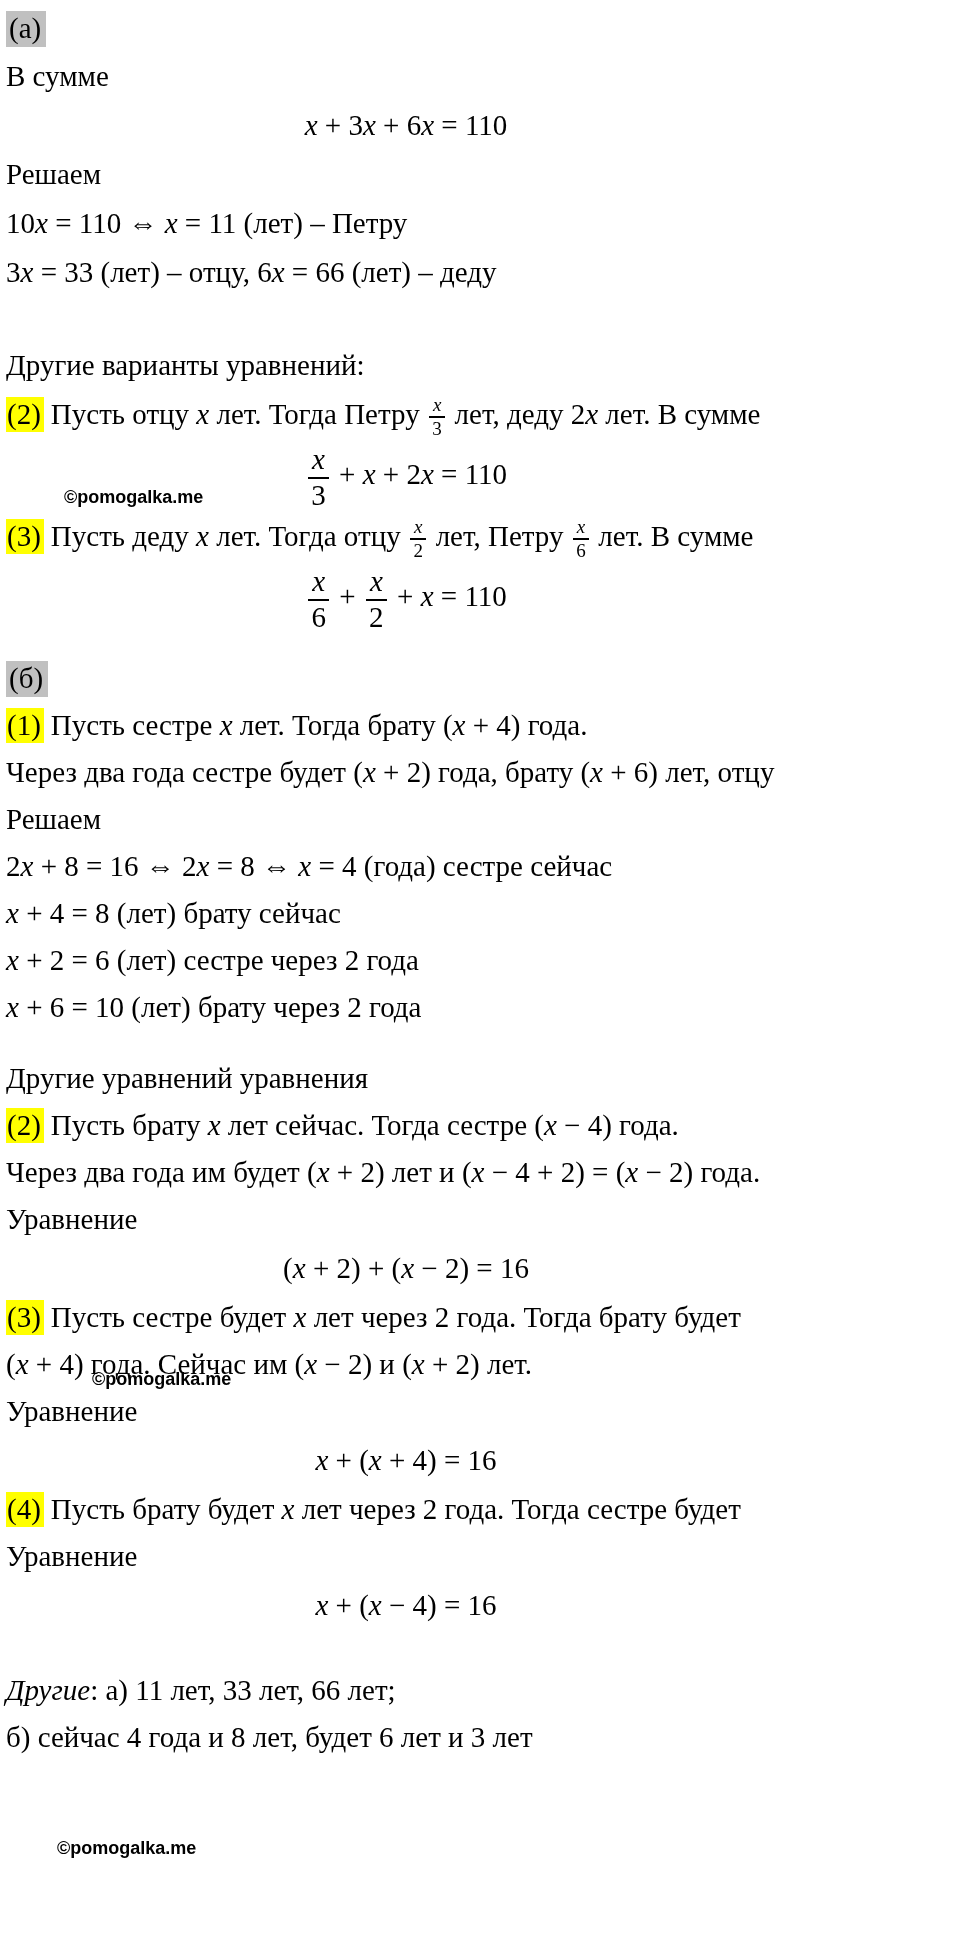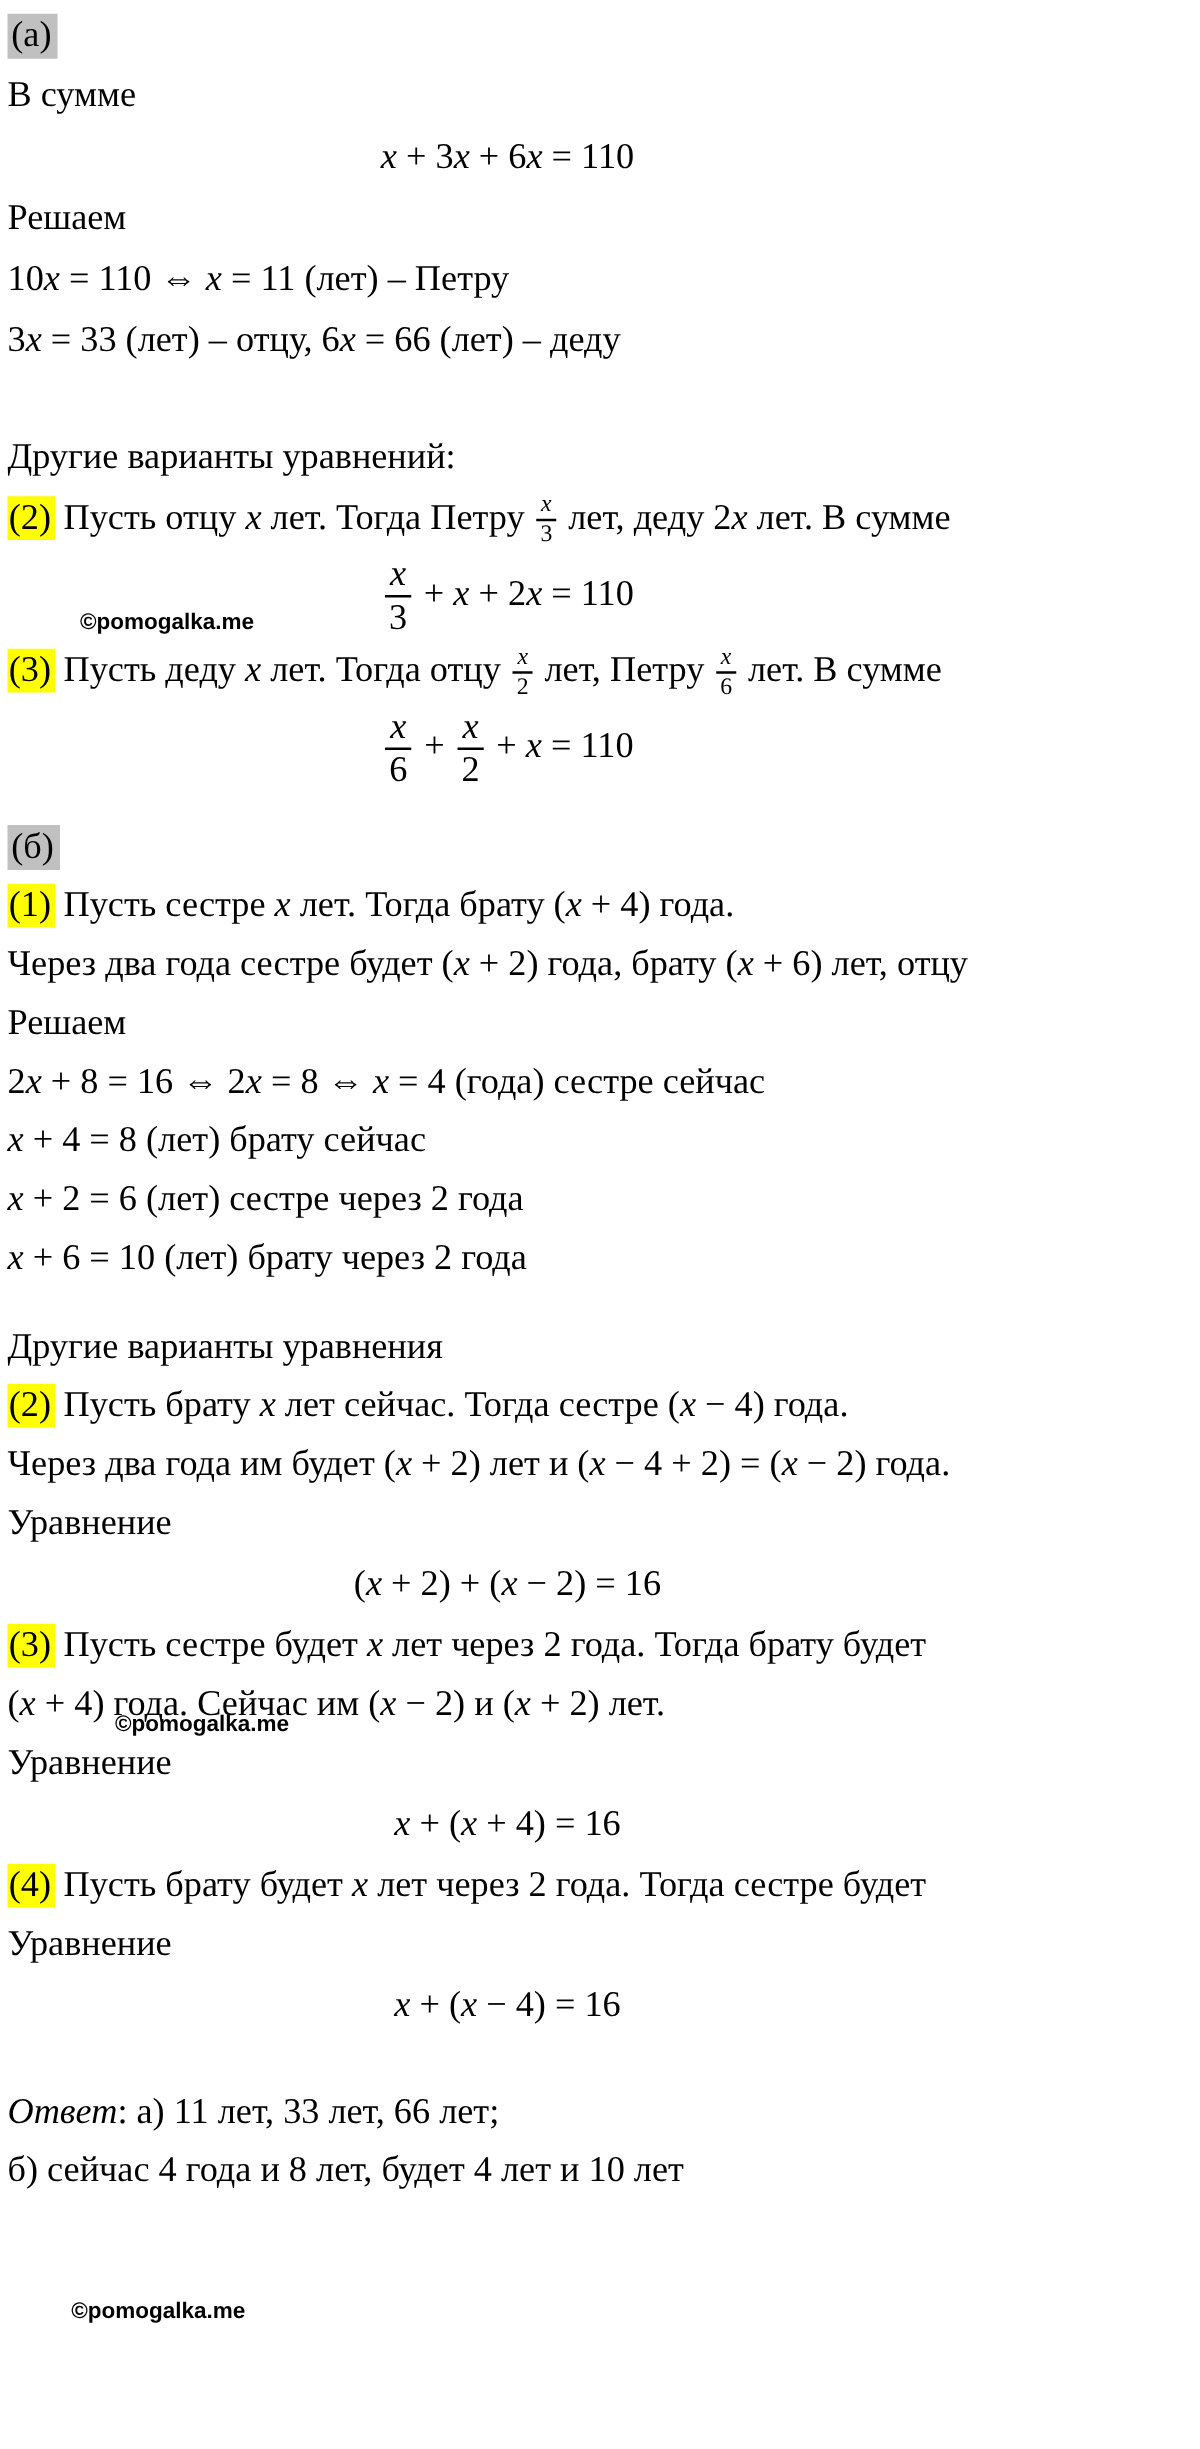--- a/index.html
+++ b/index.html
@@ -78,21 +78,21 @@
 
 
     <div class="line">Решаем</div>
     <div class="line">2<i>x</i> + 8 = 16 ⇔ 2<i>x</i> = 8 ⇔ <i>x</i> = 4 (года) сестре сейчас</div>
     <div class="line"><i>x</i> + 4 = 8 (лет) брату сейчас</div>
     <div class="line"><i>x</i> + 2 = 6 (лет) сестре через 2 года</div>
     <div class="line"><i>x</i> + 6 = 10 (лет) брату через 2 года</div>
 
     <div class="gap-b"></div>
 
-    <div class="line">Другие варианты уравнения</div>
+    <div class="line">Другие уравнений уравнения</div>
 
     <div class="line">
       <span class="marker">(2)</span><span>Пусть брату <i>x</i> лет сейчас. Тогда сестре (<i>x</i> − 4) года.</span>
     </div>
     <div class="line">Через два года им будет (<i>x</i> + 2) лет и (<i>x</i> − 4 + 2) = (<i>x</i> − 2) года.</div>
     <div class="line">Уравнение</div>
 
     <div class="eq">(<i>x</i> + 2) + (<i>x</i> − 2) = 16</div>
 
     <div class="line">
@@ -106,20 +106,20 @@
     <div class="line">
       <span class="marker">(4)</span><span>Пусть брату будет <i>x</i> лет через 2 года. Тогда сестре будет</span>
     </div>
     <div class="line">Уравнение</div>
 
     <div class="eq"><i>x</i> + (<i>x</i> − 4) = 16</div>
   </section>
 
   <div class="gap-ans"></div>
 
-  <div class="line ans"><i>Ответ</i>: а) 11 лет, 33 лет, 66 лет;</div>
-  <div class="line ans">б) сейчас 4 года и 8 лет, будет 4 лет и 10 лет</div>
+  <div class="line ans"><i>Другие</i>: а) 11 лет, 33 лет, 66 лет;</div>
+  <div class="line ans">б) сейчас 4 года и 8 лет, будет 6 лет и 3 лет</div>
 
   <div class="watermark wm1">©pomogalka.me</div>
   <div class="watermark wm2">©pomogalka.me</div>
   <div class="watermark wm3">©pomogalka.me</div>
 
 </div>
 
 </body></html>

